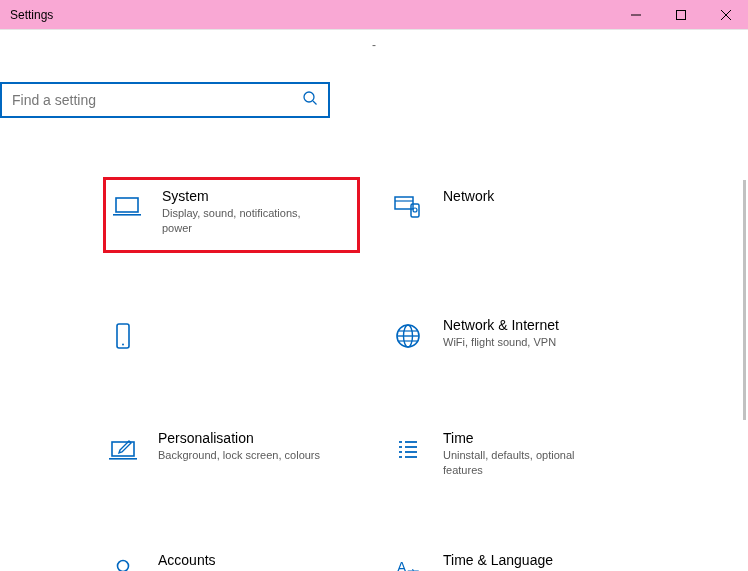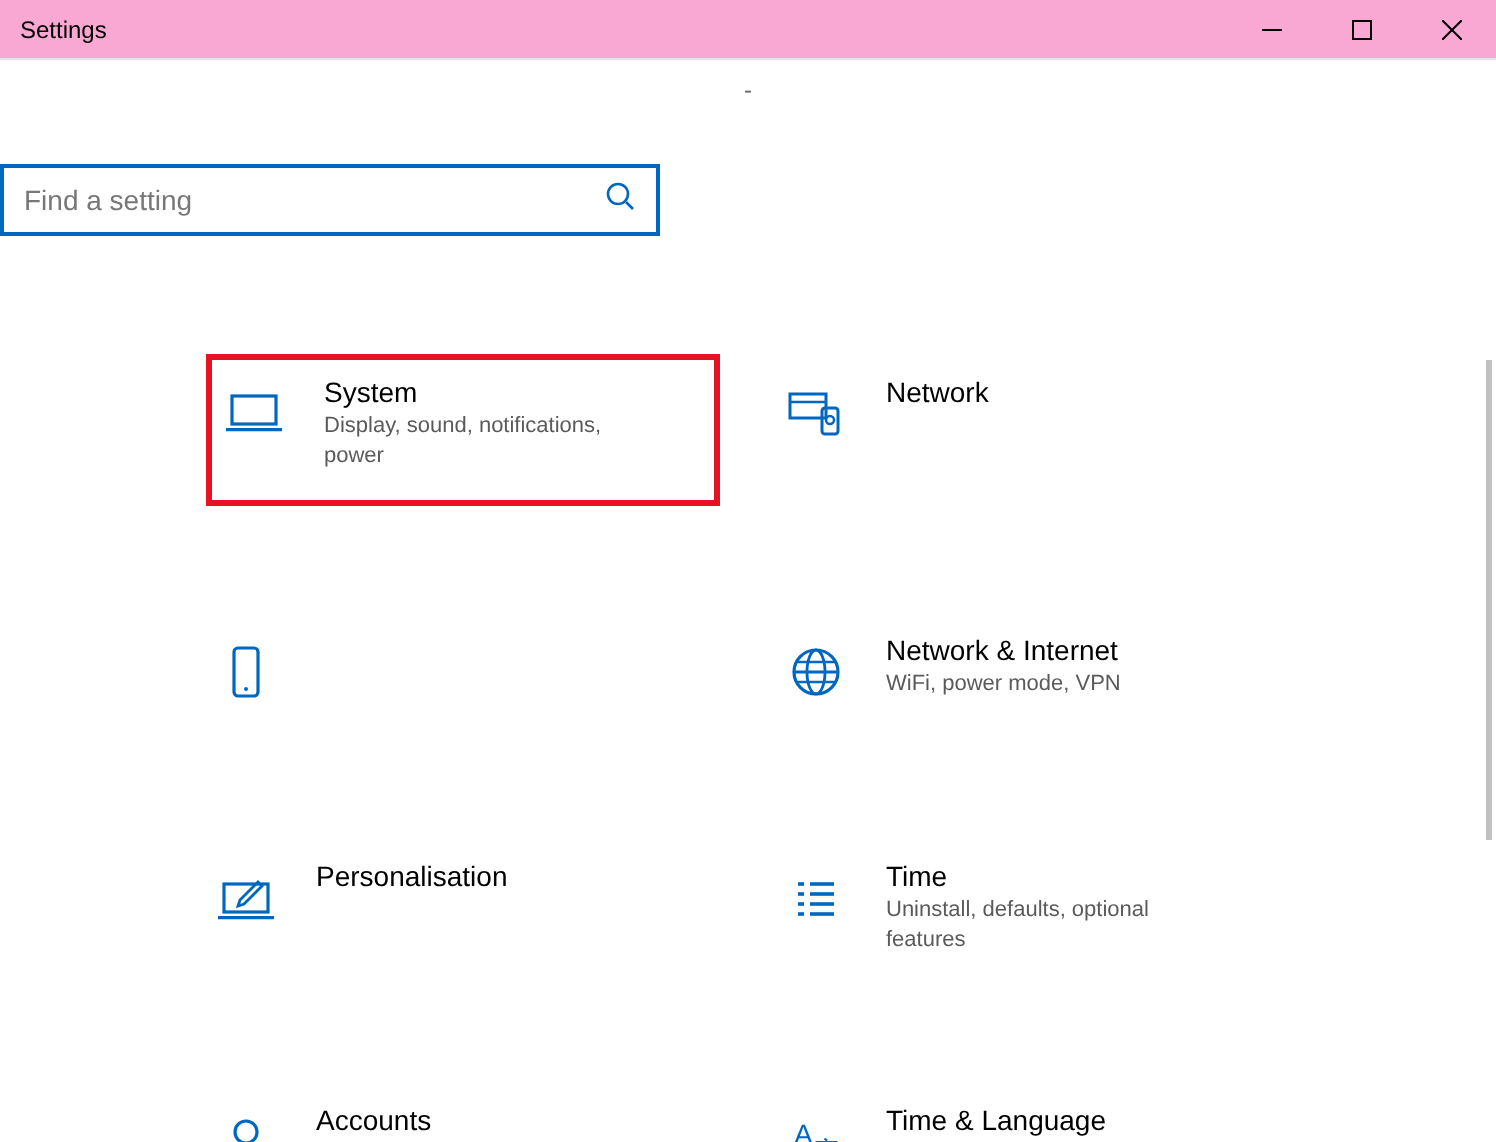--- a/index.html
+++ b/index.html
@@ -108,34 +108,35 @@
         <svg width="34" height="34" viewBox="0 0 34 34" fill="none">
             <circle cx="17" cy="17" r="11" stroke="currentColor" stroke-width="1.6"></circle>
             <ellipse cx="17" cy="17" rx="4.5" ry="11" stroke="currentColor" stroke-width="1.4"></ellipse>
             <line x1="6" y1="17" x2="28" y2="17" stroke="currentColor" stroke-width="1.4"></line>
             <line x1="7.5" y1="12" x2="26.5" y2="12" stroke="currentColor" stroke-width="1.2"></line>
             <line x1="7.5" y1="22" x2="26.5" y2="22" stroke="currentColor" stroke-width="1.2"></line>
           </svg>
       </span>
       <div class="tile-text">
         <span class="tile-title">Network &amp; Internet</span>
-        <span class="tile-desc">WiFi, power mode, VPN</span>
+        <span class="tile-desc">WiFi, flight sound, VPN</span>
       </div>
     </div>
 
     <div class="tile">
       <span class="tile-icon">
         <svg width="34" height="34" viewBox="0 0 34 34" fill="none">
             <rect x="6" y="10" width="22" height="14" stroke="currentColor" stroke-width="1.6"></rect>
             <line x1="3" y1="26.8" x2="31" y2="26.8" stroke="currentColor" stroke-width="1.6"></line>
             <path d="M14 18 L23 9 L25 11 L16 20 L13 21 Z" stroke="currentColor" stroke-width="1.4" fill="none"></path>
           </svg>
       </span>
       <div class="tile-text">
         <span class="tile-title">Personalisation</span>
+        <span class="tile-desc">Background, lock screen, colours</span>
       </div>
     </div>
 
     <div class="tile">
       <span class="tile-icon">
         <svg width="34" height="34" viewBox="0 0 34 34" fill="none" stroke="currentColor" stroke-width="1.8">
             <line x1="8" y1="10" x2="11" y2="10"></line>
             <line x1="14" y1="10" x2="26" y2="10"></line>
             <line x1="8" y1="15" x2="11" y2="15"></line>
             <line x1="14" y1="15" x2="26" y2="15"></line>

